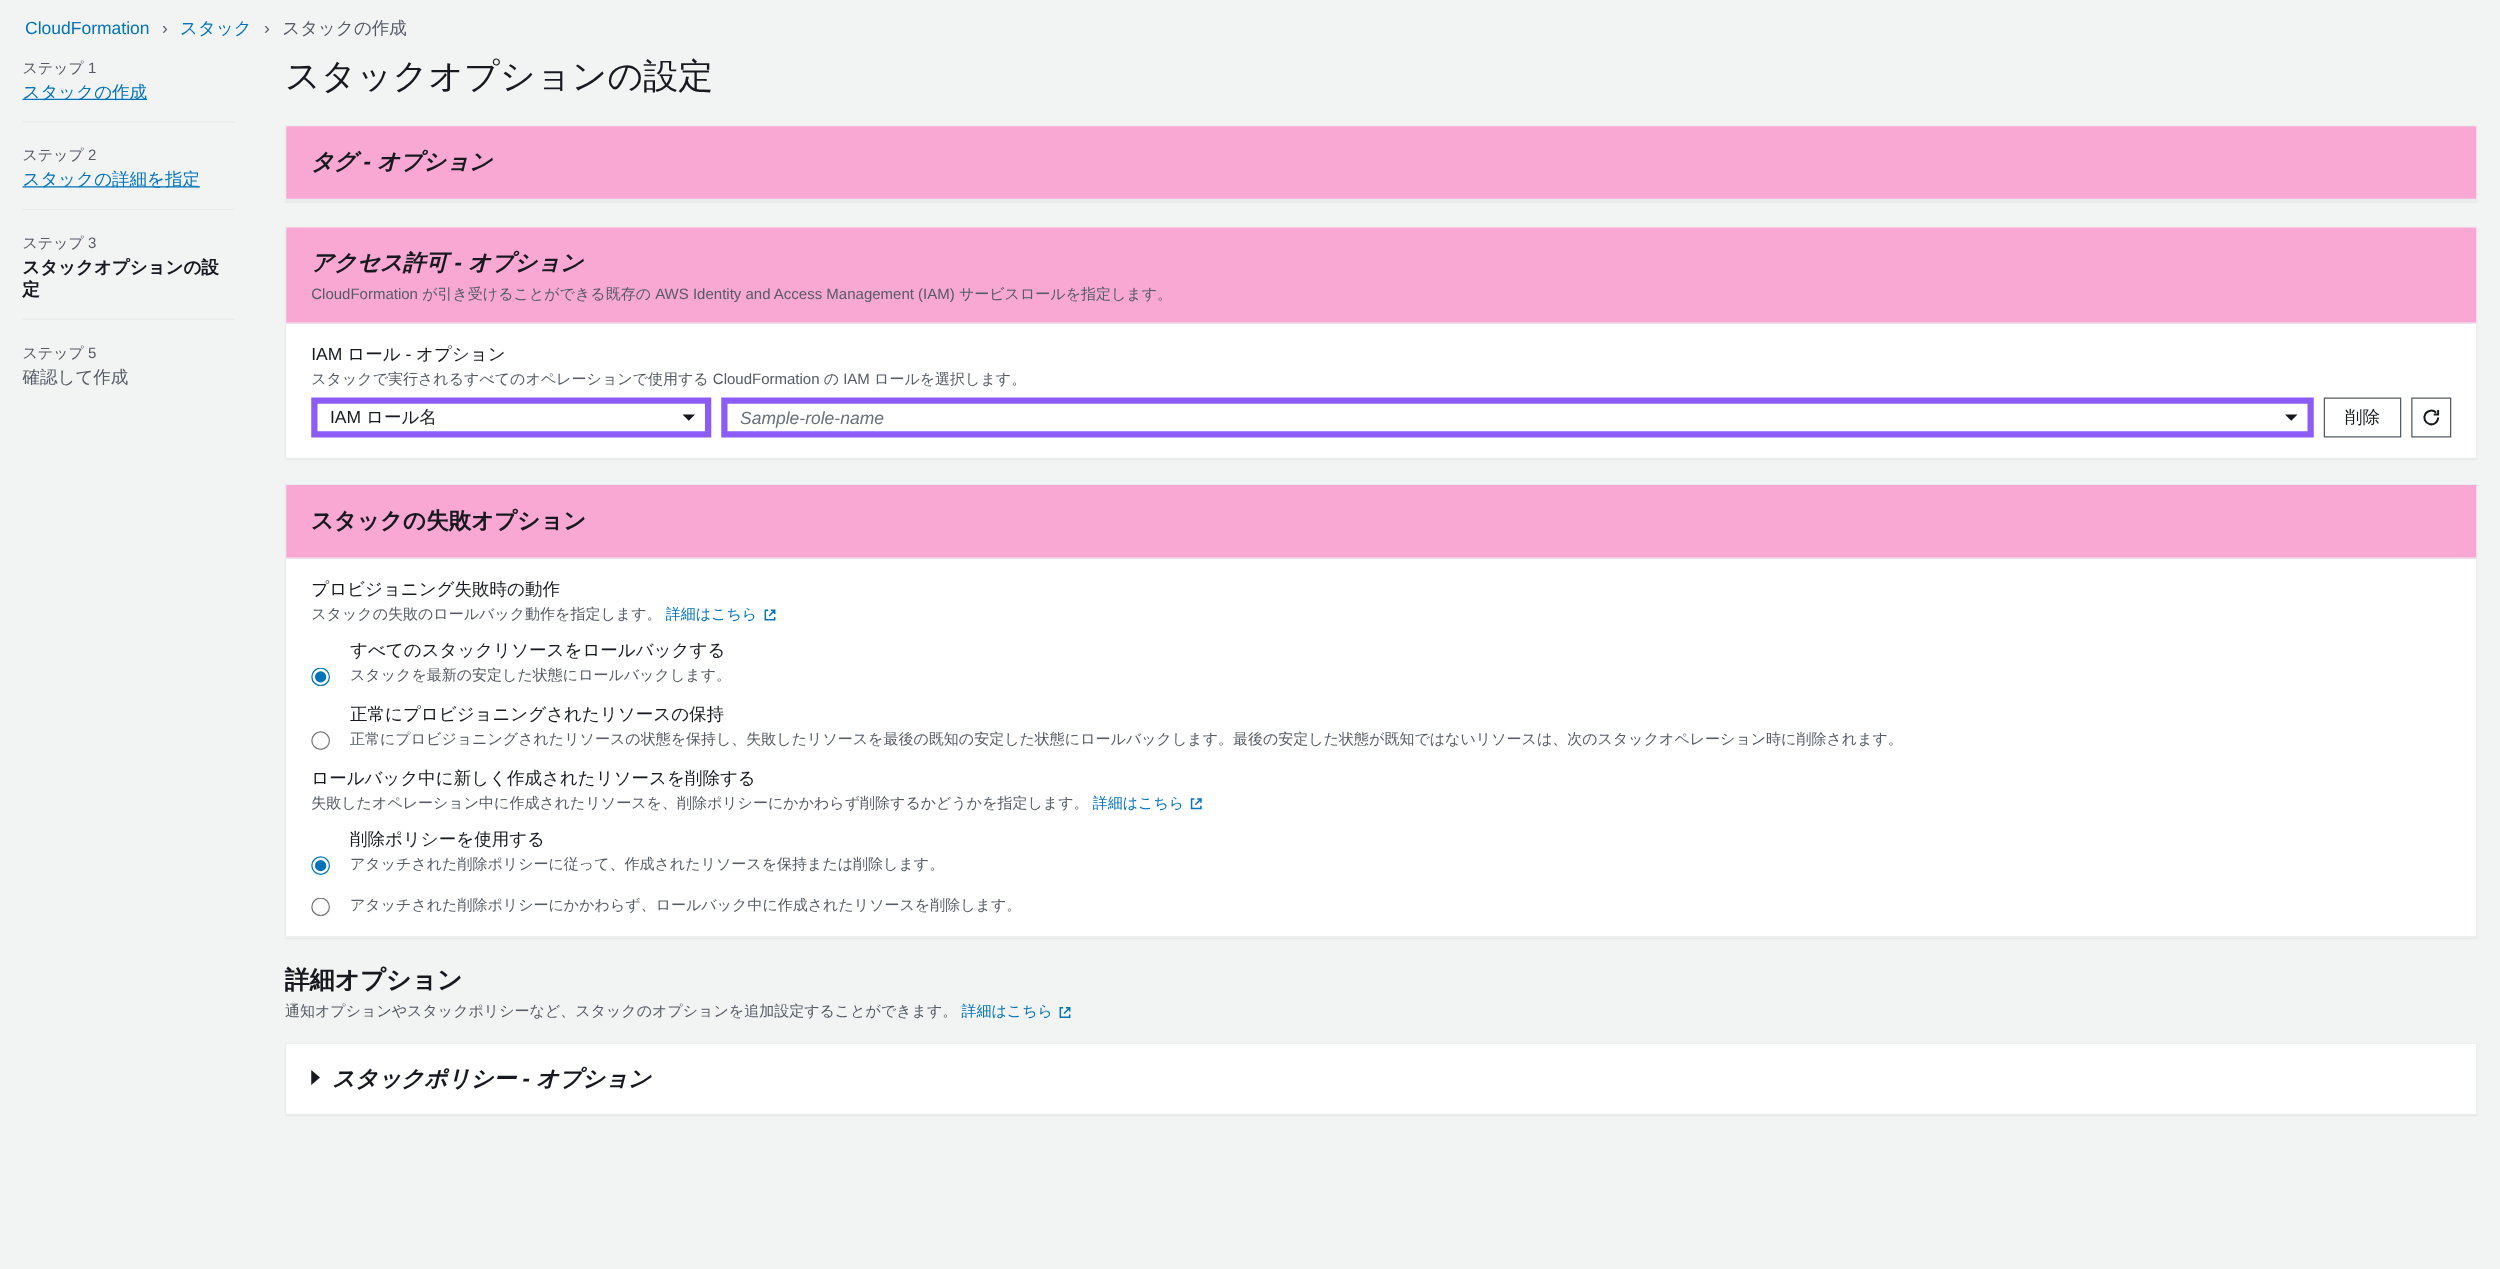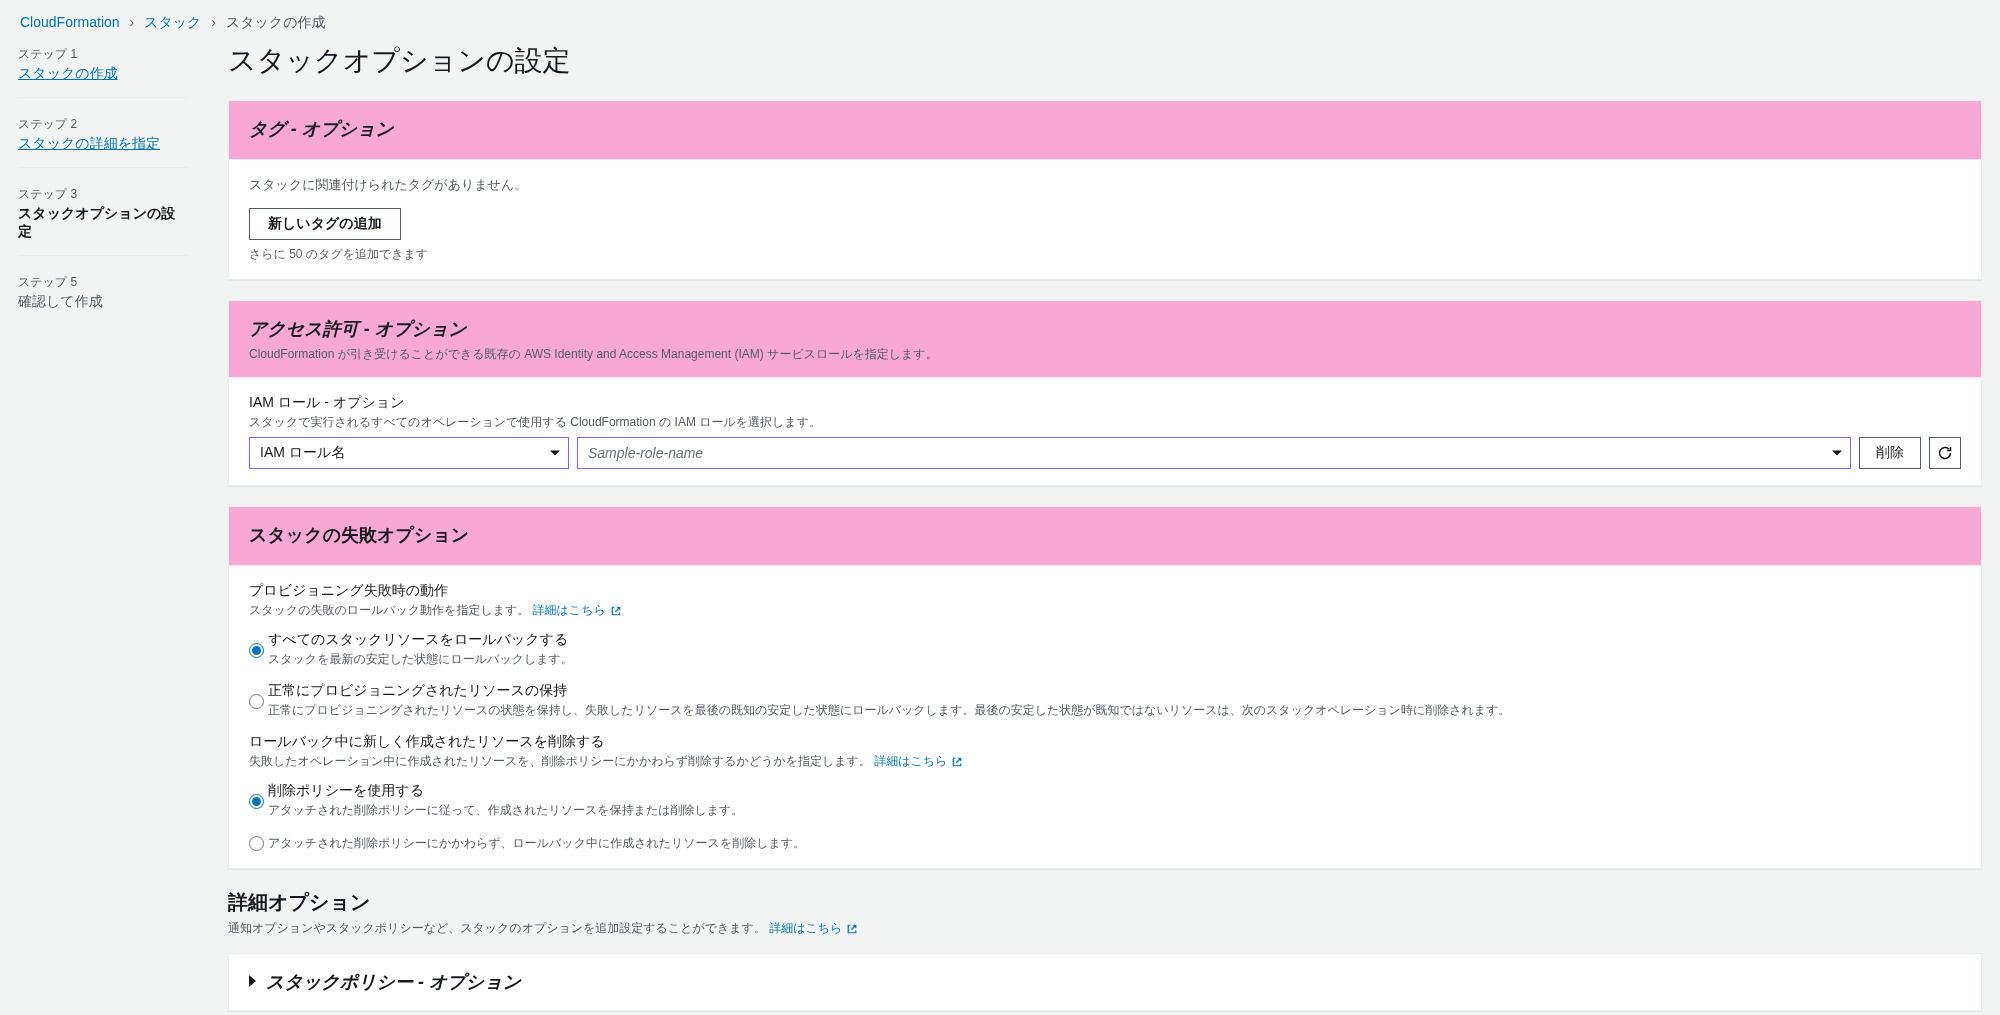--- a/index.html
+++ b/index.html
@@ -47,40 +47,40 @@
       color: #16191f;
       padding: 6px 18px;
       font-size: 14px;
       cursor: pointer;
       font-weight: 700;
     }
     .field-label { font-size: 14px; color: #16191f; margin-bottom: 2px; }
     .row { display: flex; gap: 8px; align-items: stretch; margin-top: 6px; }
     .select {
       position: relative;
-      border: 1px solid #8b5cf6;
+      border: 5px solid #8b5cf6;
       background: #fff;
       height: 32px;
       display: flex; align-items: center;
       padding: 0 28px 0 10px;
       font-size: 14px;
       cursor: pointer;
     }
     .select .caret {
       position: absolute; right: 8px; top: 50%; transform: translateY(-50%);
       width: 0; height: 0; border-left: 5px solid transparent; border-right: 5px solid transparent; border-top: 5px solid #16191f;
     }
     .select.placeholder { color: #687078; font-style: italic; }
     .iconbtn {
       width: 32px; height: 32px; border: 1px solid #545b64; background: #fff;
       display: inline-flex; align-items: center; justify-content: center; cursor: pointer;
     }
     .section-sub { font-size: 14px; font-weight: 400; margin-bottom: 2px; color:#16191f; }
     .radio-group { margin-top: 12px; }
-    .radio-item { display: flex; align-items: center; gap: 4px; margin-bottom: 14px; }
+    .radio-item { display: flex; align-items: flex-end; gap: 16px; margin-bottom: 14px; }
     .radio-item input { margin-top: 2px; accent-color: #0073bb; width:15px;height:15px; }
     .radio-item .rt { font-size: 14px; }
     .radio-item .rd { font-size: 12px; color: #545b64; margin-top: 2px; }
     .link-ext { color: #0073bb; text-decoration: none; display:inline-flex; align-items:center; gap:4px; }
     .link-ext svg { width: 12px; height: 12px; }
     .section-title-free { font-size: 20px; font-weight: 700; margin: 20px 0 4px; }
     .expand-panel { background:#fff; border:1px solid #eaeded; padding:16px 20px; margin-bottom:20px; box-shadow:0 1px 1px rgba(0,0,0,0.05);}
     .expand-head { display:flex; align-items:flex-start; gap:10px; cursor:pointer; }
     .expand-caret { width:0;height:0;border-top:6px solid transparent;border-bottom:6px solid transparent;border-left:7px solid #16191f; margin-top:5px; flex-shrink:0;}
     .expand-title { font-size:18px; font-weight:700; font-style: italic; }
@@ -117,25 +117,20 @@
       <div class="title">確認して作成</div>
     </div>
   </aside>
 
   <main class="main">
     <h1 class="page">スタックオプションの設定</h1>
 
     <section class="panel">
       <div class="panel-header">
         <div class="panel-title">タグ - オプション</div>
-      </div>
-      <div class="panel-body">
-        <div class="muted" style="margin-bottom:14px;">スタックに関連付けられたタグがありません。</div>
-        <button class="btn">新しいタグの追加</button>
-        <div class="small" style="margin-top:6px;">さらに 50 のタグを追加できます</div>
       </div>
     </section>
 
     <section class="panel">
       <div class="panel-header">
         <div class="panel-title">アクセス許可 - オプション</div>
         <div class="panel-desc">CloudFormation が引き受けることができる既存の AWS Identity and Access Management (IAM) サービスロールを指定します。</div>
       </div>
       <div class="panel-body">
         <div class="field-label">IAM ロール - オプション</div>

